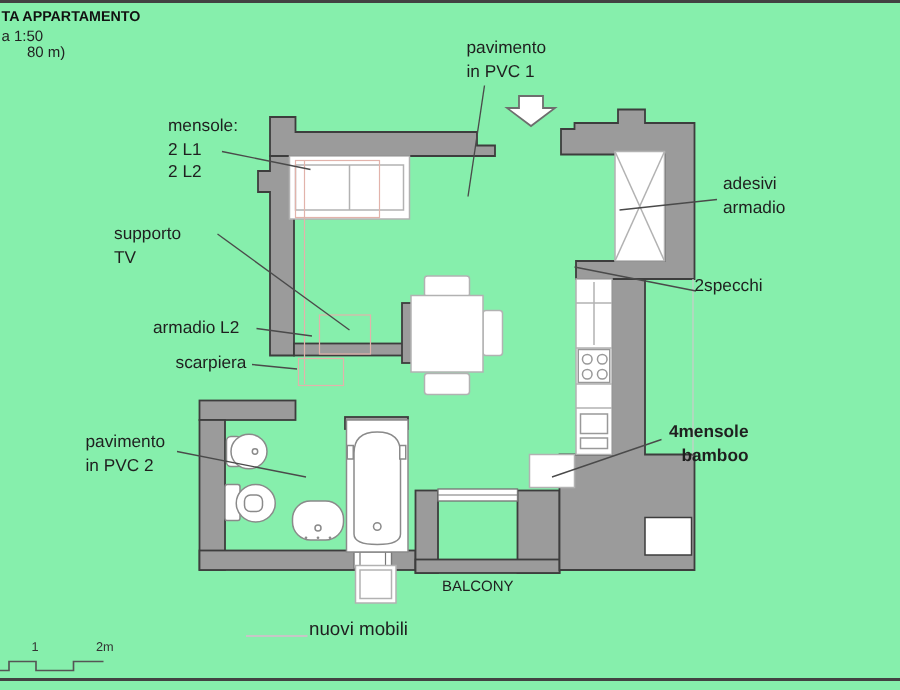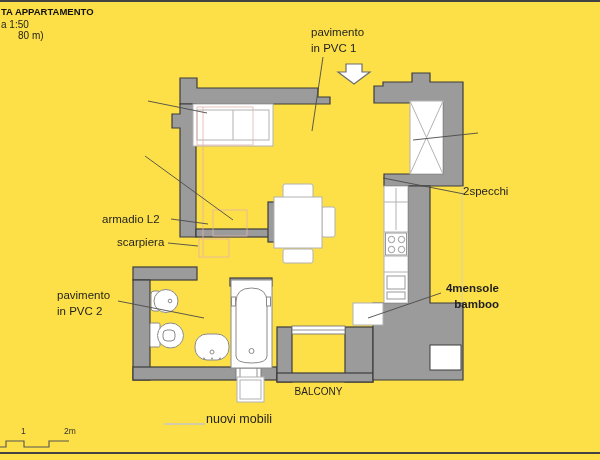--- a/index.html
+++ b/index.html
@@ -1,16 +1,16 @@
 <!DOCTYPE html>
 <html><head>
 <meta charset="utf-8">
 <style>
   html,body{margin:0;padding:0;background:#fff;}
-  #sheet{position:relative;width:600px;height:460px;background:#fde047;overflow:hidden;
+  #sheet{position:relative;width:600px;height:460px;background:#86efac;overflow:hidden;
          font-family:"Liberation Sans",sans-serif;}
   .border-line{position:absolute;left:0;width:600px;background:#424242;}
   .lbl{position:absolute;color:#1f1f1f;font-size:11.5px;line-height:15.5px;
        white-space:pre-line;}
   .title1{position:absolute;color:#111;font-weight:bold;font-size:9.5px;line-height:11px;}
   .title2{position:absolute;color:#222;font-size:10px;line-height:11px;}
   .scale-lbl{position:absolute;color:#333;font-size:8.5px;line-height:9px;}
   svg{position:absolute;left:0;top:0;}
 </style>
 </head>
@@ -143,24 +143,31 @@
 
   <div class="border-line" style="top:0;height:2px;"></div>
   <div class="border-line" style="top:452px;height:2px;"></div>
 
   <div class="title1" style="left:1px;top:6px;">TA APPARTAMENTO</div>
   <div class="title2" style="left:1px;top:19px;">a 1:50</div>
   <div class="title2" style="left:18px;top:30px;">80 m)</div>
 
   <div class="lbl" style="left:311px;top:25px;">pavimento
 in PVC 1</div>
+  <div class="lbl" style="left:112px;top:77px;">mensole:
+2 L1
+2 L2</div>
+  <div class="lbl" style="left:76px;top:149px;">supporto
+TV</div>
   <div class="lbl" style="left:102px;top:212px;">armadio L2</div>
   <div class="lbl" style="left:117px;top:235px;">scarpiera</div>
   <div class="lbl" style="left:57px;top:288px;">pavimento
 in PVC 2</div>
+  <div class="lbl" style="left:482px;top:116px;">adesivi
+armadio</div>
   <div class="lbl" style="left:463px;top:184px;">2specchi</div>
   <div class="lbl" style="left:441px;top:281px;width:58px;text-align:right;font-weight:bold;">4mensole
 bamboo</div>
   <div class="lbl" style="left:292px;top:348px;width:53px;text-align:center;font-size:10px;margin-top:36px;">BALCONY</div>
   <div class="lbl" style="left:206px;top:412px;font-size:12.5px;">nuovi mobili</div>
 
   <div class="scale-lbl" style="left:21px;top:427px;">1</div>
   <div class="scale-lbl" style="left:64px;top:427px;">2m</div>
 
 </div>

